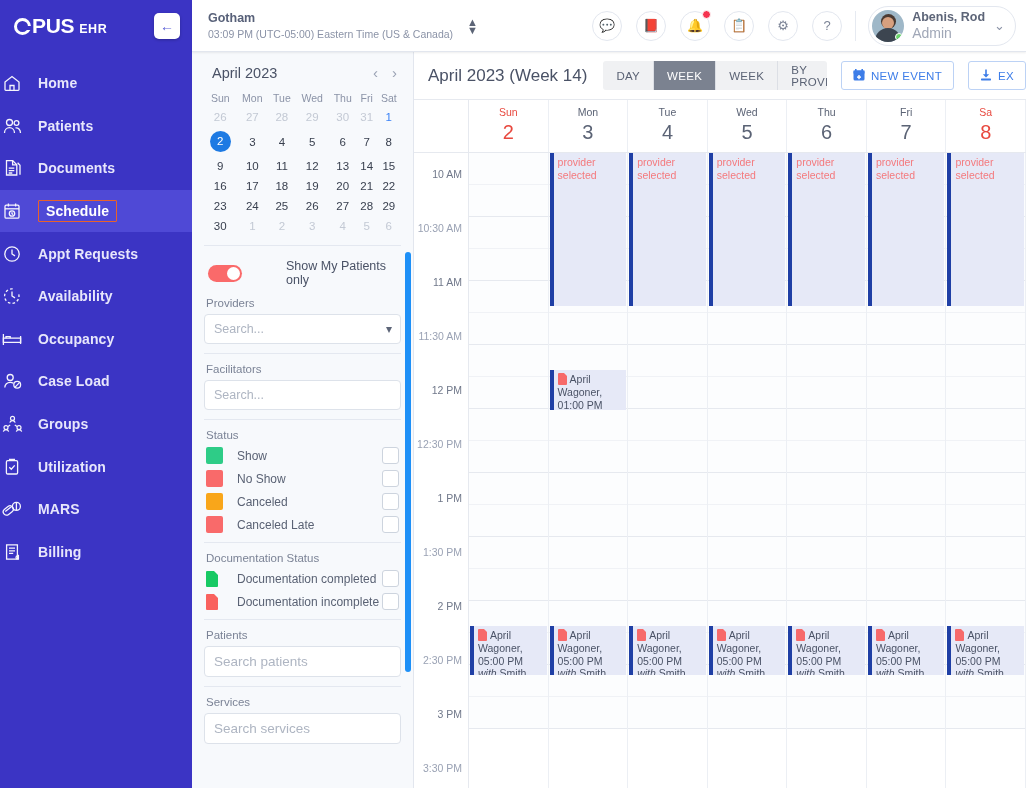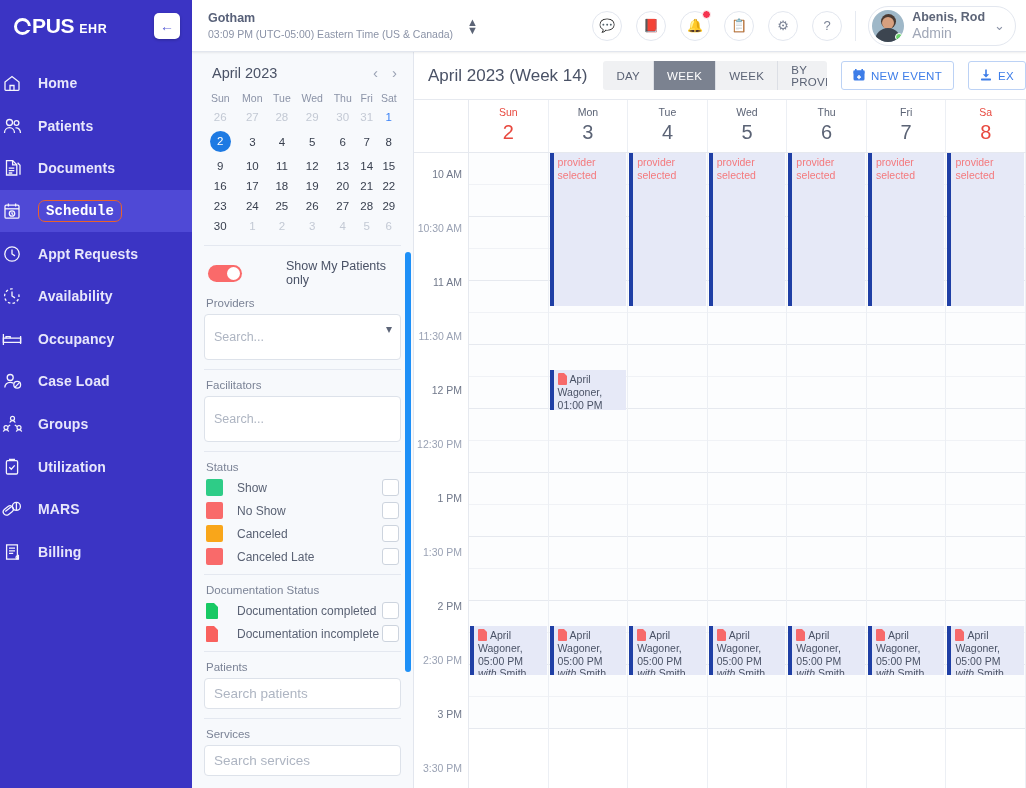--- a/index.html
+++ b/index.html
@@ -48,22 +48,22 @@
   }
   .nav-item.active { background: #4f49d6; }
   .nav-ico {
     width: 24px; height: 22px; flex: 0 0 24px;
     display: flex; align-items: center; justify-content: center;
     margin-right: 14px; opacity: .95;
   }
   .nav-ico svg { display: block; }
   .nav-label { font-weight: bold; letter-spacing: .1px; }
   .nav-item.active .nav-label {
-    border: 1.6px solid #e8622c; border-radius: 7px;
-    padding: 2px 7px; color: #fff; font-family: Liberation Mono, monospace;
+    border: 1.6px solid #e8622c; border-radius: 1px;
+    padding: 2px 7px; color: #fff;
   }
 
   
   .right { flex: 1; display: flex; flex-direction: column; min-width: 0; }
 
   
   .topbar {
     height: 52px; background: #fff; display: flex; align-items: center;
     padding: 0 10px 0 16px; border-bottom: 1px solid #e2e6ee;
     box-shadow: 0 1px 2px rgba(0,0,0,.07);
@@ -154,21 +154,21 @@
     position: relative; cursor: pointer; flex: 0 0 34px;
   }
   .toggle::after {
     content: ""; position: absolute; width: 13px; height: 13px; border-radius: 50%;
     background: #fff; top: 2px; right: 2px;
   }
   .toggle-label { margin-left: 12px; font-size: 12.5px; color: #4a5266; }
   .grp-label { font-size: 11.5px; color: #7b8396; margin: 8px 0 5px 2px; }
   .inputwrap { position: relative; }
   .finput {
-    width: 100%; height: 46px; border: 1px solid #dde2ea; border-radius: 4px;
+    width: 100%; height: 30px; border: 1px solid #dde2ea; border-radius: 4px;
     background: #fff; padding: 0 26px 0 9px; font-size: 12.5px; color: #39404f;
     font-family: "Liberation Sans", sans-serif; outline: none;
   }
   .finput::placeholder { color: #aeb5c2; }
   .finput.big { height: 31px; font-size: 13.5px; }
   .chev {
     position: absolute; right: 9px; top: 8px; color: #5d6578; font-size: 12px;
     pointer-events: none;
   }
   .stat-row { display: flex; align-items: center; margin: 6px 2px; }

